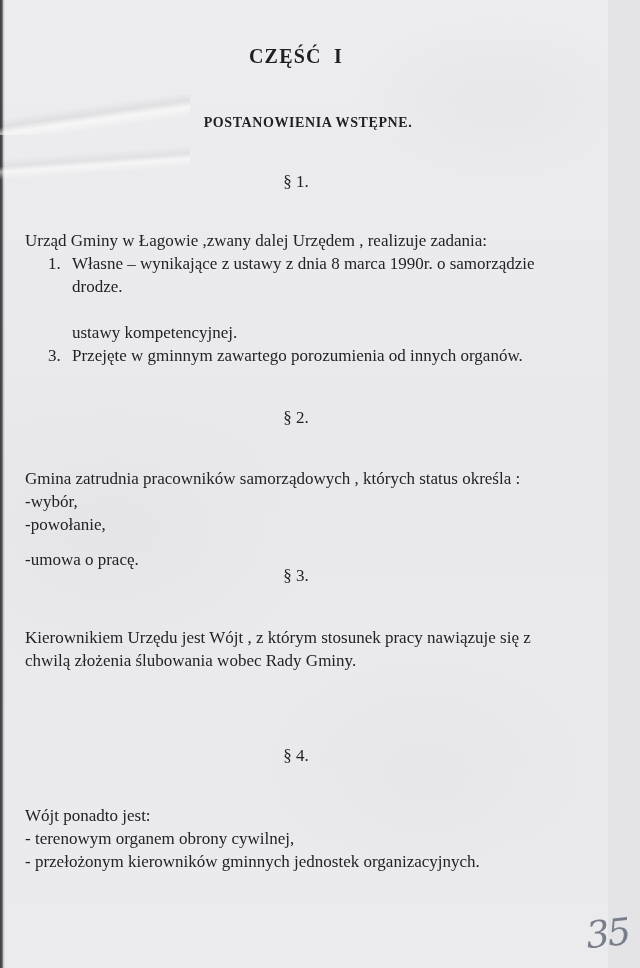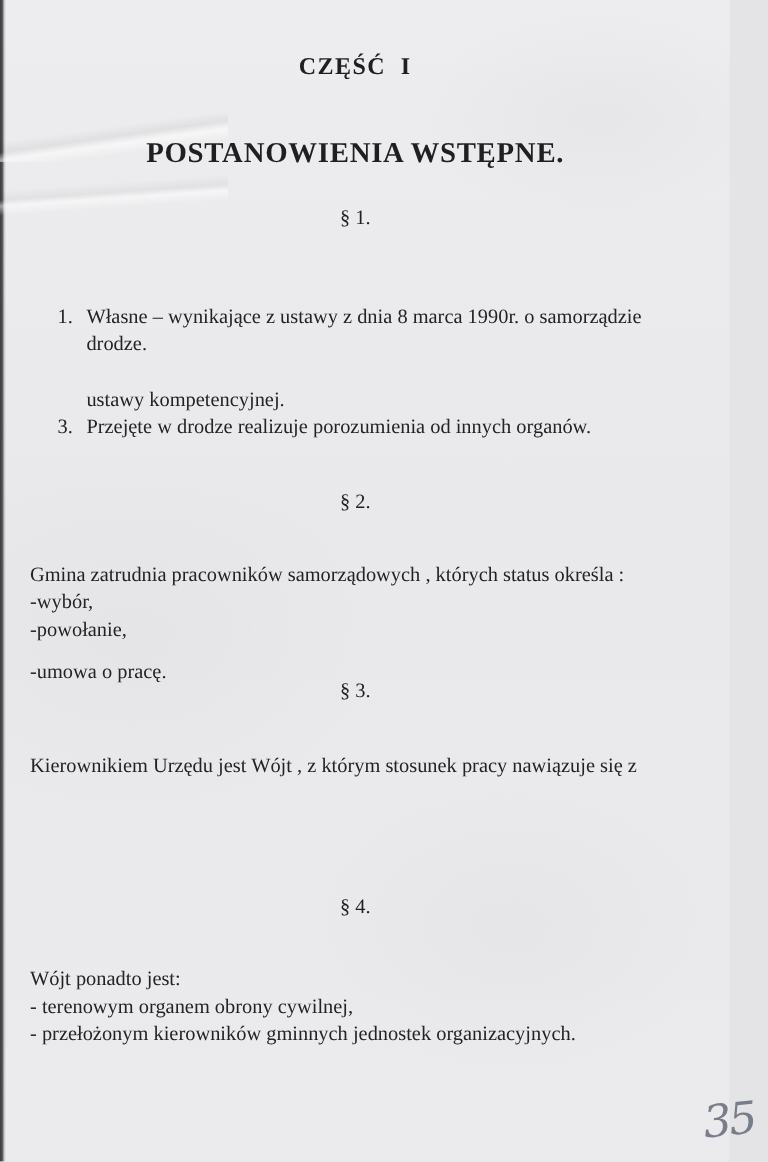--- a/index.html
+++ b/index.html
@@ -53,23 +53,24 @@
     white-space: pre;
   }
   .part-title {
     top: 45px;
     font-size: 20px;
     font-weight: bold;
     letter-spacing: 1.2px;
   }
   .chapter-title {
     top: 115px;
-    font-size: 24px;
+    font-size: 14px;
     font-weight: bold;
     letter-spacing: 0.6px;
+    margin-left: 12px;
   }
   .para-head {
     font-size: 17px;
     font-weight: normal;
   }
   .line {
     position: absolute;
     font-size: 17px;
     line-height: 23px;
     white-space: pre;
@@ -98,37 +99,39 @@
 <div class="page">
 
   <div class="scan-edge-left"></div>
   <div class="crease c1"></div>
   <div class="crease c2"></div>
 
   <div class="center-head part-title">CZĘŚĆ  I</div>
   <div class="center-head chapter-title">POSTANOWIENIA WSTĘPNE.</div>
 
   <div class="center-head para-head" style="top:172px">§ 1.</div>
+  <div class="line" style="left:25px; top:229px">Urząd Gminy w Łagowie ,zwany dalej Urzędem , realizuje zadania:</div>
 
   <div class="line" style="left:48px; top:252px"><span class="marker">1.</span><span>Własne – wynikające z ustawy z dnia 8 marca 1990r. o samorządzie</span></div>
   <div class="line" style="left:72px; top:275px">drodze.</div>
 
   <div class="line" style="left:72px; top:321px">ustawy kompetencyjnej.</div>
 
-  <div class="line" style="left:48px; top:344px"><span class="marker">3.</span><span>Przejęte w drodze realizuje porozumienia od innych organów.</span></div>
+  <div class="line" style="left:48px; top:344px"><span class="marker">3.</span><span>Przejęte w gminnym zawartego porozumienia od innych organów.</span></div>
 
 
   <div class="center-head para-head" style="top:408px">§ 2.</div>
   <div class="line" style="left:25px; top:467px">Gmina zatrudnia pracowników samorządowych , których status określa :</div>
   <div class="line" style="left:25px; top:490px">-wybór,</div>
   <div class="line" style="left:25px; top:513px">-powołanie,</div>
   <div class="line" style="left:25px; top:548px">-umowa o pracę.</div>
 
   <div class="center-head para-head" style="top:566px">§ 3.</div>
   <div class="line" style="left:25px; top:626px">Kierownikiem Urzędu jest Wójt , z którym stosunek pracy nawiązuje się z</div>
+  <div class="line" style="left:25px; top:649px">chwilą złożenia ślubowania wobec Rady Gminy.</div>
 
   <div class="center-head para-head" style="top:746px">§ 4.</div>
   <div class="line" style="left:25px; top:804px">Wójt ponadto jest:</div>
   <div class="line" style="left:25px; top:827px">- terenowym organem obrony cywilnej,</div>
   <div class="line" style="left:25px; top:850px">- przełożonym kierowników gminnych jednostek organizacyjnych.</div>
 
   <div class="handwritten">35</div>
 
 </div>
 

